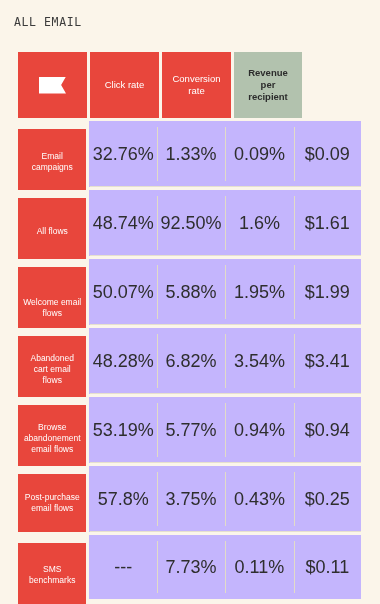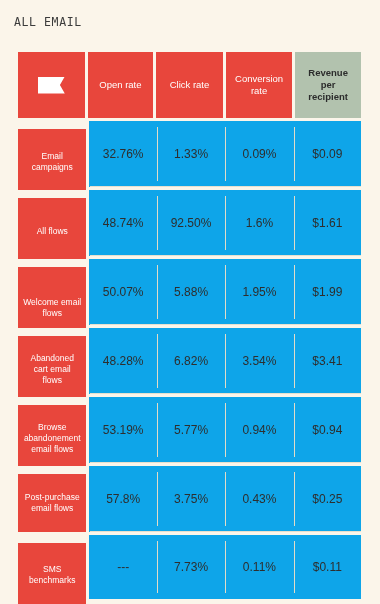--- a/index.html
+++ b/index.html
@@ -89,23 +89,23 @@
   .body-row .c-label {
     background: #e8463c;
     color: #ffffff;
     font-size: 8.5px;
     line-height: 11px;
     padding: 0 5px;
     margin-right: 3px;
     margin-top: 8px;
   }
   .body-row .data {
-    background: #0ea5e9;
+    background: #c4b5fd;
     color: #2e2e2e;
-    font-size: 12px;
+    font-size: 18px;
     font-weight: 400;
     position: relative;
   }
   .body-row .data + .data::before {
     content: "";
     position: absolute;
     left: 0;
     top: 6px;
     bottom: 6px;
     width: 1px;
@@ -131,21 +131,20 @@
 <div id="page">
 
   <div id="page-title">ALL EMAIL</div>
 
   <div id="table-wrap">
 
     <div class="row header-row">
       <div class="cell c-label">
         <span class="flag-icon"></span>
       </div>
-      <div class="cell c-d1">Open rate</div>
       <div class="cell c-d2">Click rate</div>
       <div class="cell c-d3">Conversion rate</div>
       <div class="cell c-d4">Revenue per recipient</div>
     </div>
 
     <div class="row body-row" style="height:66px">
       <div class="cell c-label" style="height:66px">Email campaigns</div>
       <div class="cell c-d1 data" style="height:66px">32.76%</div>
       <div class="cell c-d2 data" style="height:66px">1.33%</div>
       <div class="cell c-d3 data" style="height:66px">0.09%</div>

